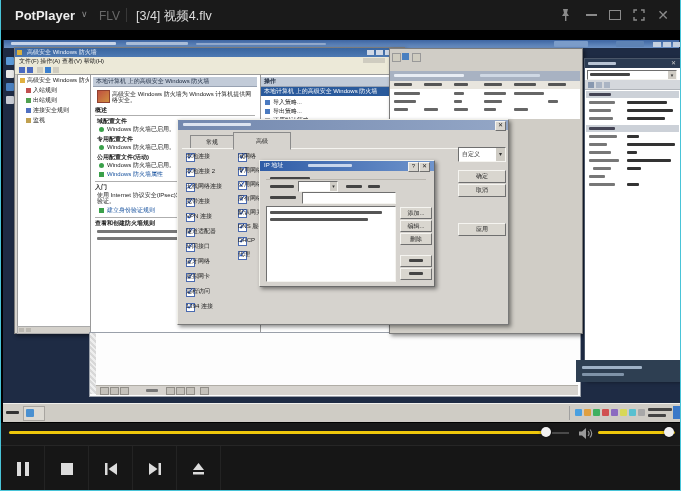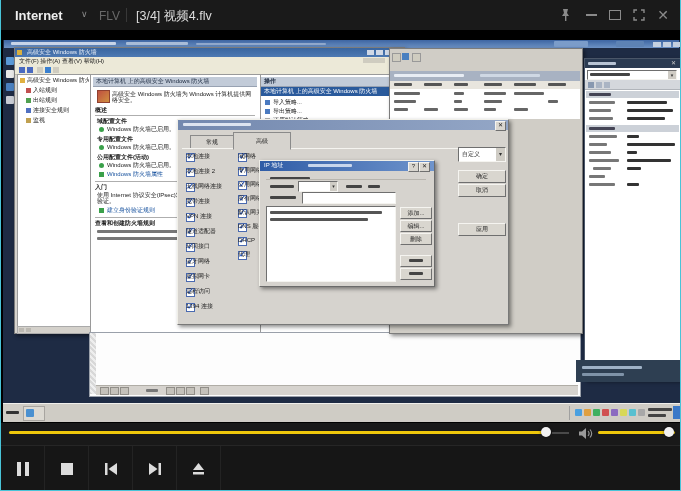--- a/index.html
+++ b/index.html
@@ -40,21 +40,21 @@
   .cbtn{position:absolute;top:0;height:45px;width:43px;border-right:1px solid #232323;display:flex;align-items:center;justify-content:center;}
   .thumb{position:absolute;width:10px;height:10px;border-radius:50%;background:#f2f2f2;box-shadow:0 0 3px rgba(0,0,0,.6);}
   .tray-ico{position:absolute;width:7px;height:7px;border-radius:1px;}
 </style>
 </head>
 <body>
 
 <div id="app">
 
   <div id="titlebar" class="abs">
-    <span class="abs tb-app">Internet</span>
+    <span class="abs tb-app">PotPlayer</span>
     <span class="abs tb-chev">∨</span>
     <span class="abs tb-fmt">FLV</span>
     <div class="abs tb-div"></div>
     <span class="abs tb-title">[3/4] 视频4.flv</span>
     <div class="abs winbtn" style="left:552px;">
       <svg width="13" height="14" viewBox="0 0 13 14">
         <path d="M4 1h5l-1 4 2 3H3l2-3z" fill="#8a8a8a"></path>
           <rect x="6" y="8" width="1.4" height="5" fill="#8a8a8a"></rect>
       </svg>
     </div>

